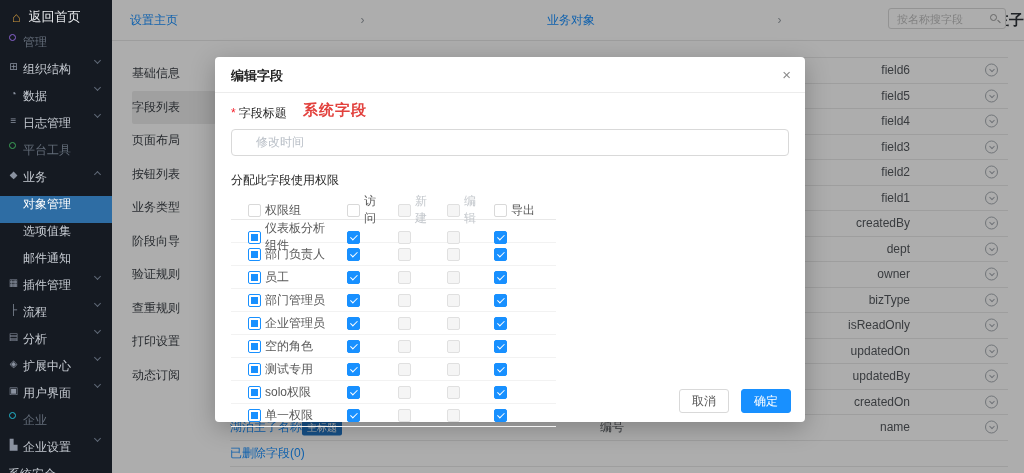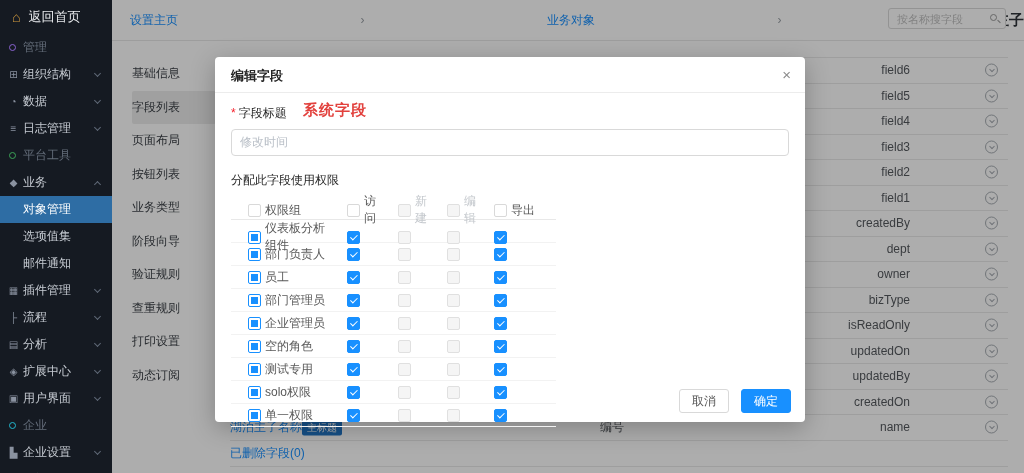--- a/index.html
+++ b/index.html
@@ -4,21 +4,21 @@
 <style>
   * { margin:0; padding:0; box-sizing:border-box; }
   html,body { width:1024px; height:473px; }
   body { font-family:"Liberation Sans","DejaVu Sans",sans-serif; }
   .screen { position:relative; width:1024px; height:473px; overflow:hidden; background:#fff; }
 
   
   .sidebar { position:absolute; left:0; top:0; width:112px; height:473px; background:#151a22; z-index:20; overflow:hidden; }
   .sb-home { height:34px; display:flex; align-items:center; padding-left:12px; gap:8px; color:#e8eaed; font-size:13px; }
   .home-icon { color:#d19a3d; font-size:14px; font-weight:bold; line-height:1; }
-  .sb-item { height:27px; display:flex; align-items:center; padding-left:8px; font-size:12px; color:#c6cbd2; cursor:pointer; }
+  .sb-item { height:27px; display:flex; padding-left:8px; font-size:12px; color:#c6cbd2; cursor:pointer; }
   .sb-item .glyph { width:11px; margin-right:4px; font-size:10px; color:#8a92a0; text-align:center; }
   .sb-item.dim { color:#646d7a; }
   .sb-item.child { padding-left:23px; }
   .sb-item.active { background:#2e6da4; color:#ffffff; }
   .ring { width:7px; height:7px; border-radius:50%; display:inline-block; margin-right:7px; margin-left:1px; }
   .ring.purple { border:1.5px solid #8a63d2; }
   .ring.green  { border:1.5px solid #3ba457; }
   .ring.cyan   { border:1.5px solid #22b8cf; }
   .chev { width:5px; height:5px; border-right:1px solid #5f6877; border-bottom:1px solid #5f6877; transform:rotate(45deg); margin-left:auto; margin-right:12px; margin-top:-3px; }
   .chev.up { transform:rotate(225deg); margin-top:3px; }
@@ -55,21 +55,21 @@
 
   
   .modal { position:absolute; left:215px; top:57px; width:590px; height:365px; background:#fff; border-radius:4px; box-shadow:0 6px 24px rgba(0,0,0,0.25); z-index:40; }
   .m-head { height:36px; line-height:36px; padding:0 16px; border-bottom:1px solid #ececec; position:relative; }
   .m-title { font-size:13px; font-weight:bold; color:#262626; }
   .m-close { position:absolute; right:14px; top:0; font-size:15px; color:#8c8c8c; cursor:pointer; }
   .m-body { padding:12px 16px 0 16px; position:relative; }
   .f-label { font-size:12px; color:#262626; }
   .req { color:#f5222d; margin-right:3px; }
   .annotation { position:absolute; left:88px; top:8px; color:#e2413d; font-size:15px; font-weight:bold; letter-spacing:1px; }
-  .f-input { margin-top:7px; width:100%; height:27px; border:1px solid #d9d9d9; border-radius:4px; font-size:12px; color:#b9bfc7; padding:0 8px; outline:none; background:#fff; font-family:inherit; }
+  .f-input { margin-top:7px; width:100%; height:27px; border:1px solid #d9d9d9; border-radius:4px; font-size:12px; color:#b9bfc7; padding:0 24px; outline:none; background:#fff; font-family:inherit; }
   .perm-heading { margin-top:16px; font-size:12px; color:#262626; }
   .perm-table { margin-top:4px; width:325px; }
   .p-header, .p-row { display:grid; grid-template-columns:99px 51px 49px 47px 1fr; align-items:center; }
   .p-header { height:27px; border-bottom:1px solid #e8e8e8; }
   .p-row { height:23px; border-bottom:1px solid #f2f2f2; }
   .p-cell { display:flex; align-items:center; gap:4px;padding-left:17px; }
   .p-cell label { font-size:12px; color:#595959; }
   .p-cell.dis label { color:#c3c7cc; }
   .cb { width:13px; height:13px; border:1px solid #d9d9d9; border-radius:2px; background:#fff; position:relative; flex:0 0 auto; cursor:pointer; }
   .cb.disabled { background:#f5f5f5; border-color:#e0e0e0; cursor:default; }

